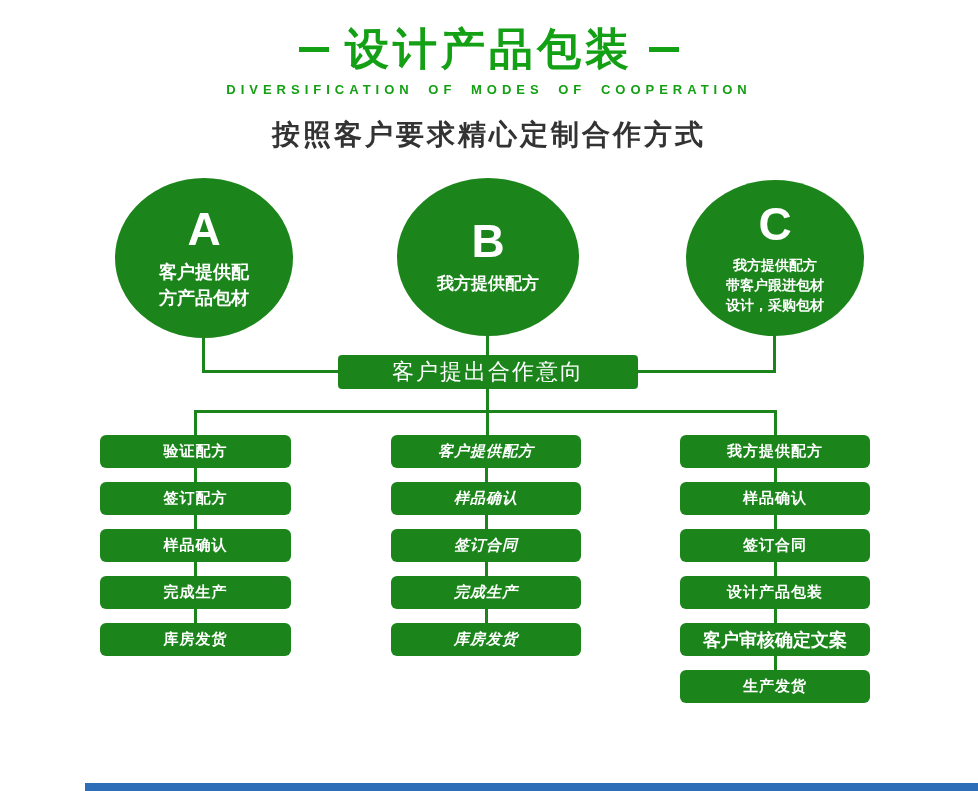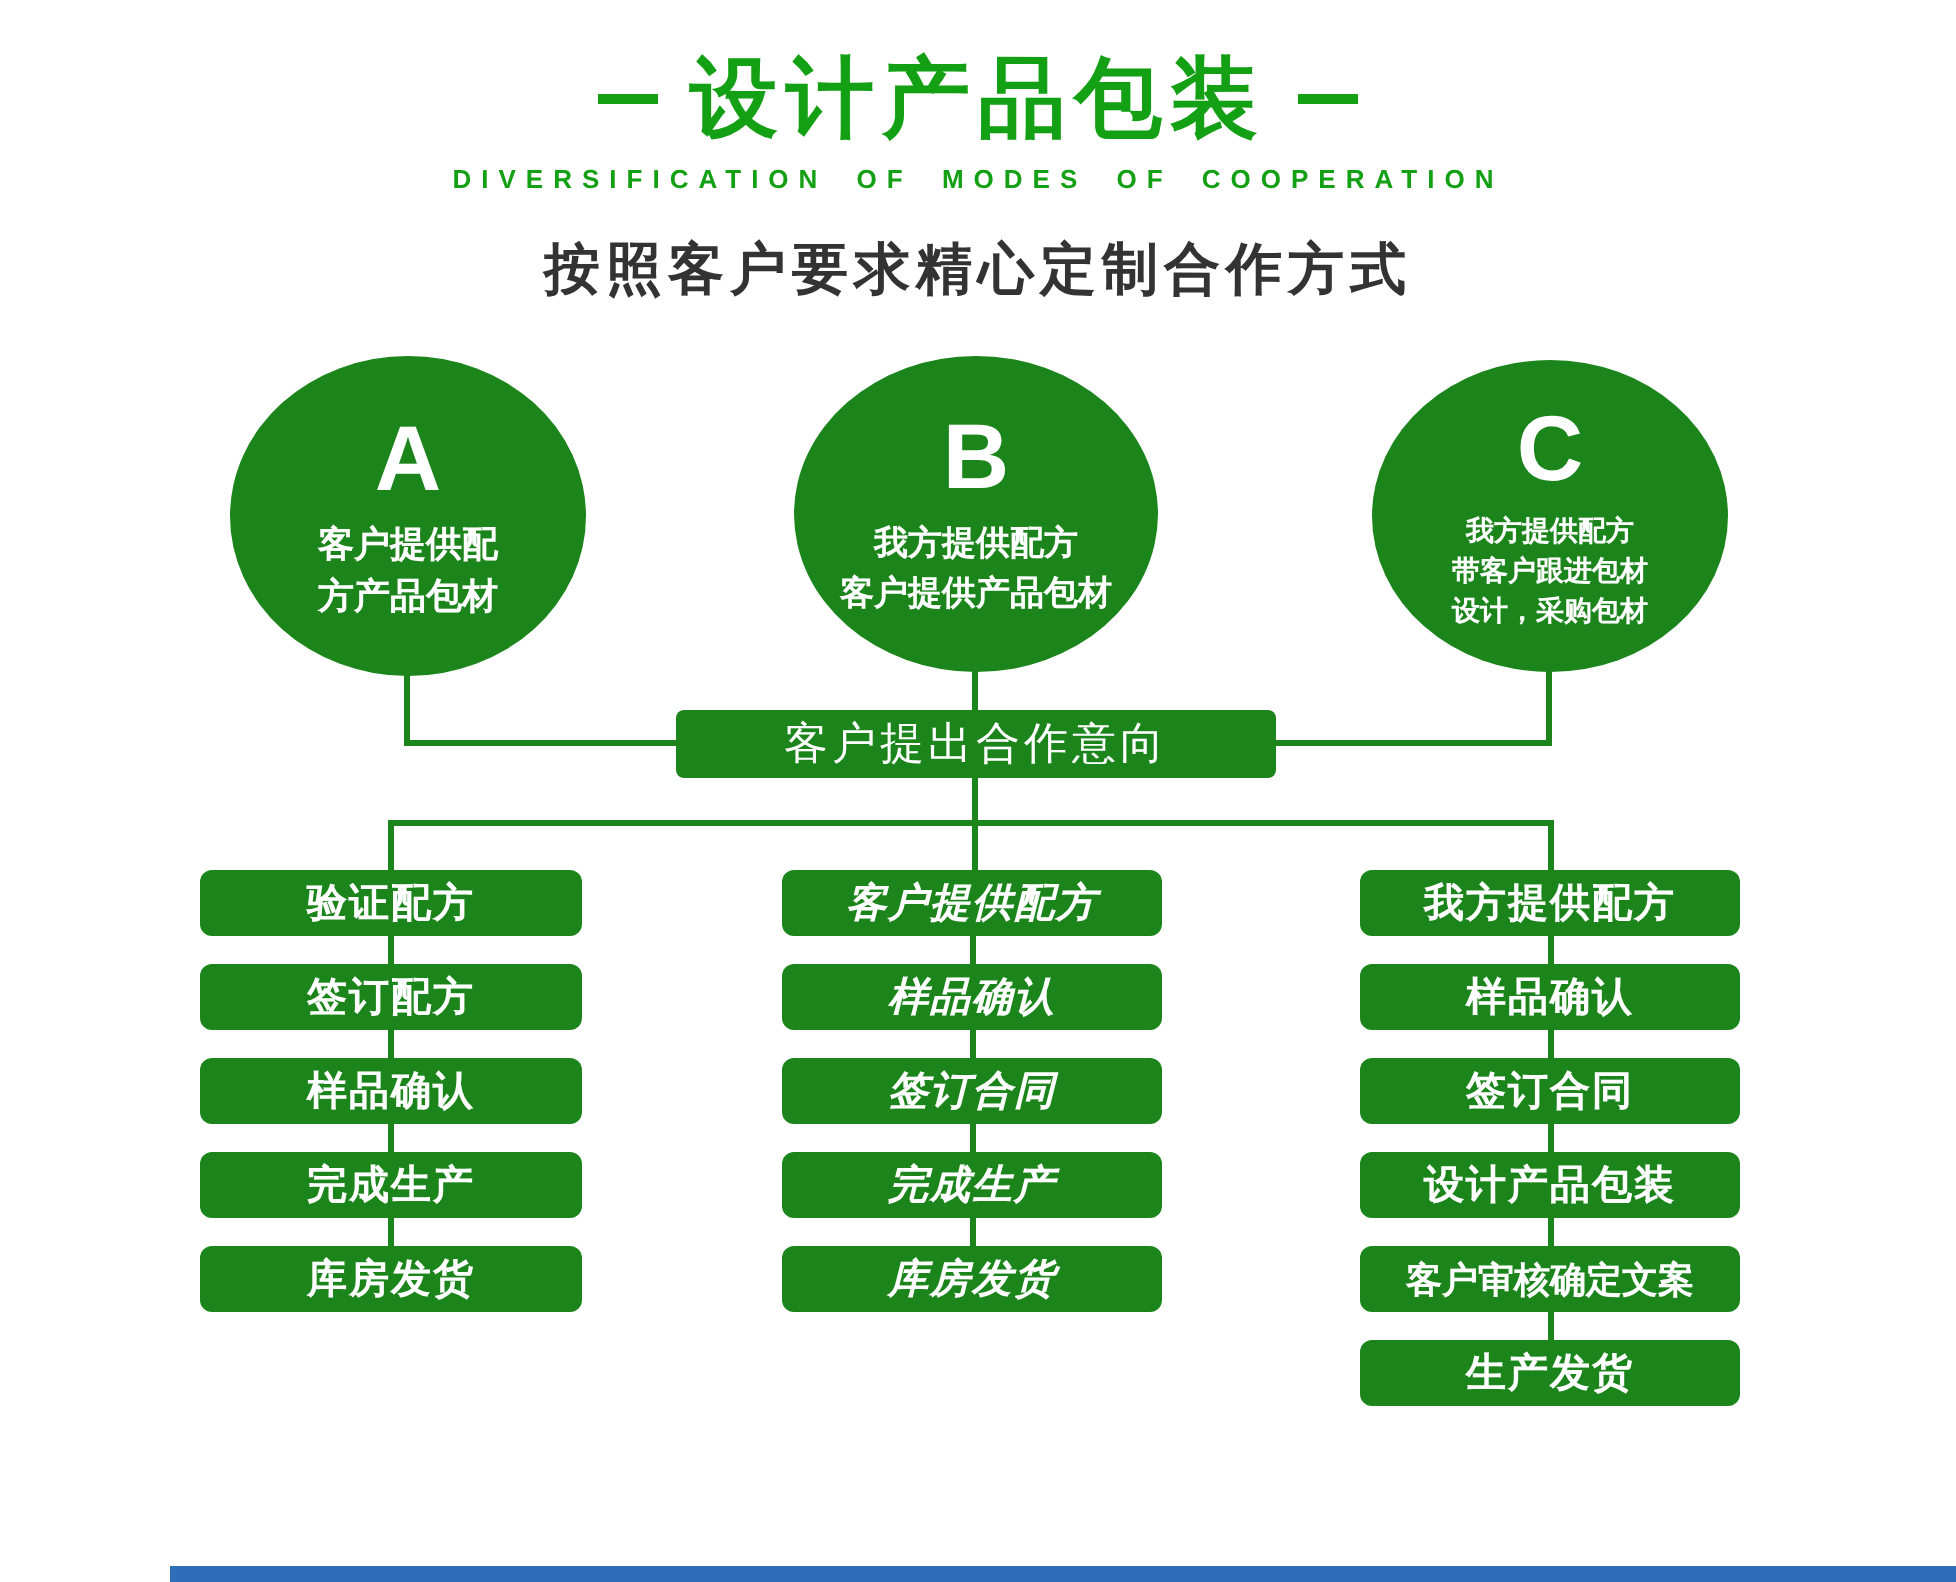--- a/index.html
+++ b/index.html
@@ -34,21 +34,21 @@
   .cline{position:absolute;background:var(--shape-green);}
 
   
   .intent-box{position:absolute;left:338px;top:355px;width:300px;height:34px;background:var(--shape-green);border-radius:4px;color:#ffffff;font-size:22px;font-weight:normal;letter-spacing:2px;display:flex;align-items:center;justify-content:center;}
 
   
   .flow{position:absolute;top:435px;display:flex;flex-direction:column;align-items:center;}
   .flow-a{left:100px;width:191px;}
   .flow-b{left:391px;width:190px;font-style:italic;}
   .flow-c{left:680px;width:190px;}
-  .step{width:100%;height:33px;background:var(--shape-green);border-radius:6px;color:#ffffff;font-size:20px;font-weight:bold;letter-spacing:1px;display:flex;align-items:center;justify-content:center;white-space:nowrap;}
+  .step{width:100%;height:33px;background:var(--shape-green);border-radius:6px;color:#ffffff;font-size:15px;font-weight:bold;letter-spacing:1px;display:flex;align-items:center;justify-content:center;white-space:nowrap;}
   .flow-c .step.small{font-size:18px;letter-spacing:0;}
   .stub{width:3px;height:14px;background:var(--shape-green);}
 
   
   .bottom-bar{position:absolute;left:85px;top:783px;width:893px;height:8px;background:var(--bottom-bar-blue);}
 </style>
 </head>
 <body>
 
 <div class="canvas">
@@ -62,21 +62,20 @@
   <div class="subtitle-cn">按照客户要求精心定制合作方式</div>
 
   <div class="mode mode-a">
     <div class="mode-letter">A</div>
     <div class="mode-line">客户提供配</div>
     <div class="mode-line">方产品包材</div>
   </div>
   <div class="mode mode-b">
     <div class="mode-letter">B</div>
     <div class="mode-line">我方提供配方</div>
-    <div class="mode-line">客户提供产品包材</div>
   </div>
   <div class="mode mode-c">
     <div class="mode-letter">C</div>
     <div class="mode-line">我方提供配方</div>
     <div class="mode-line">带客户跟进包材</div>
     <div class="mode-line">设计，采购包材</div>
   </div>
 
   <div class="cline" style="left:202px;top:334px;width:3px;height:39px;"></div>
   <div class="cline" style="left:202px;top:370px;width:136px;height:3px;"></div>

